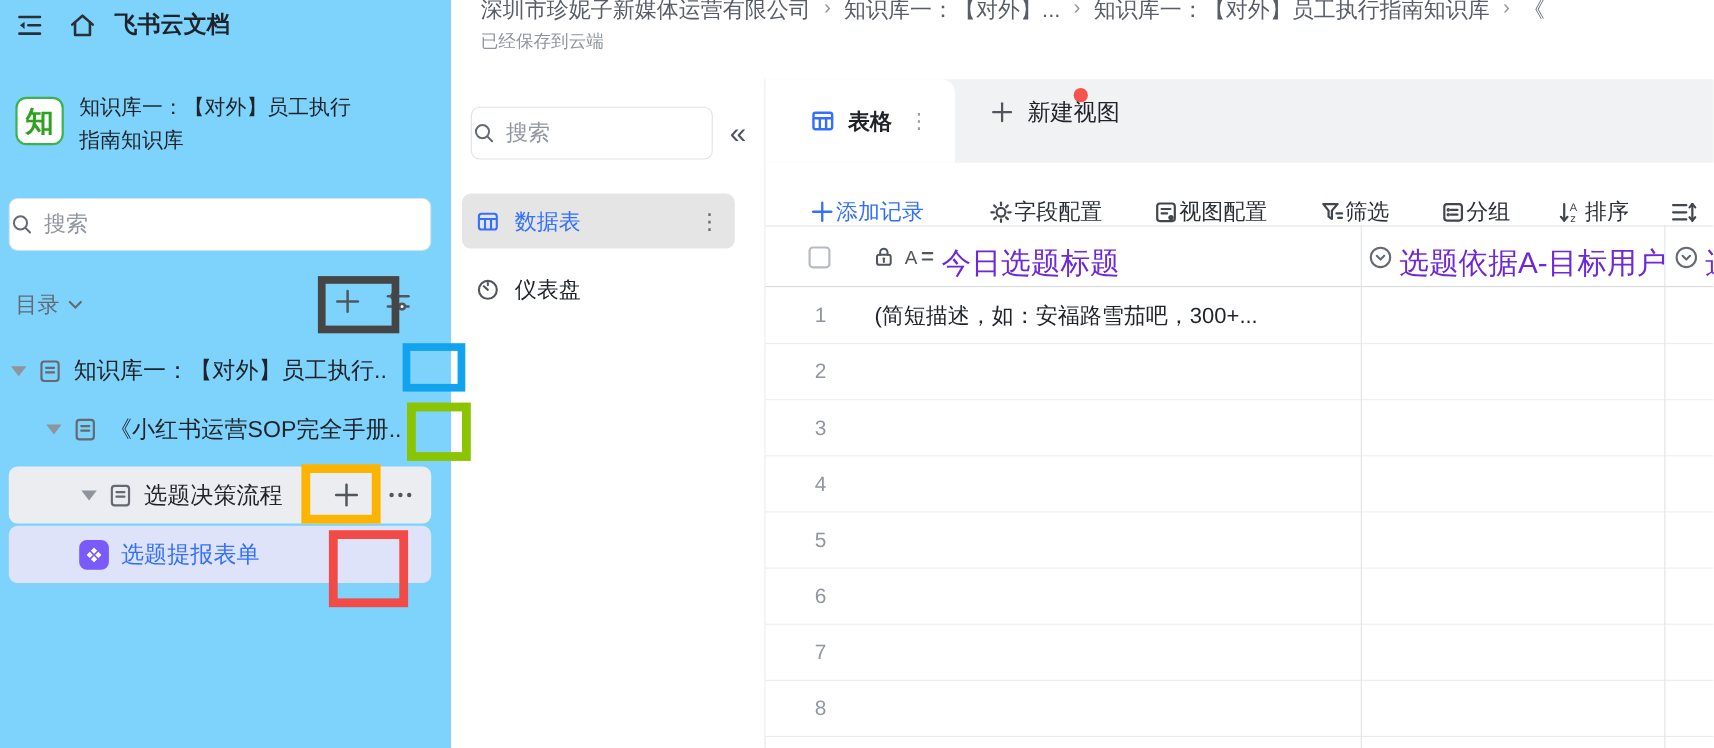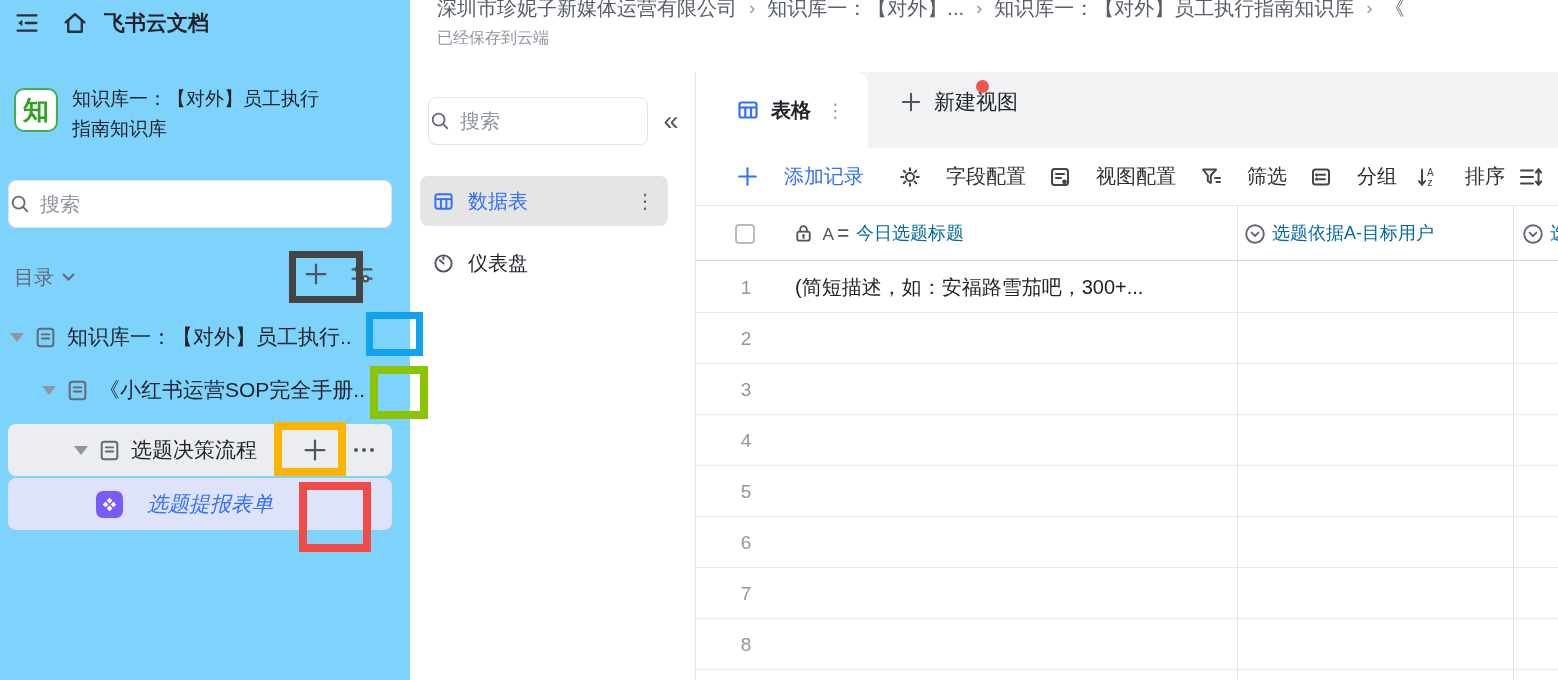--- a/index.html
+++ b/index.html
@@ -64,35 +64,35 @@
   #main-divider { left:695px; top:72px; width:1px; height:608px; background:#e4e6e9; }
   #tabstrip { left:696px; top:72px; width:862px; height:76px; background:#f1f2f4; }
   #tab-active { left:696px; top:72px; width:172px; height:76px; background:#fff; border-radius:0 12px 0 0;
                 display:flex; align-items:center; padding-left:40px; gap:11px; }
   #tab-active .tab-label { font-size:20px; font-weight:700; color:#1f2329; }
   #tab-active .tab-more { color:#9aa0a8; font-size:19px; margin-left:4px; }
   #tab-new { left:898px; top:72px; height:60px; display:flex; align-items:center; gap:10px; font-size:21px; color:#1f2329; }
   #red-dot { left:976px; top:80px; width:13px; height:13px; border-radius:50%; background:#f5544d; }
 
   #toolbar { left:696px; top:148px; width:862px; height:57px; background:#fff; }
-  .tool { position:absolute; top:0; height:57px; display:flex; align-items:center; gap:24px; font-size:20px; color:#2b2f36;text-align:right; }
+  .tool { position:absolute; top:16px; height:57px; display:flex; align-items:center; gap:0; font-size:20px; color:#2b2f36;text-align:right; }
   .tool .t-ic { color:#41464d; }
   #tool-add { left:39px; color:#3370ff; }
   #tool-add .t-ic { color:#3370ff; }
   #tool-field { left:202px; }
   #tool-view { left:352px; }
   #tool-filter { left:503px; }
   #tool-group { left:613px; }
   #tool-sort { left:719px; }
   #tool-rowheight { left:821px; width:32px; }
 
   
   #thead { left:696px; top:205px; width:862px; height:56px; background:#fff; border-top:1px solid #e3e5e8; border-bottom:1px solid #d7dade; display:flex; align-items:center; }
   #th-check { position:absolute; left:39px; top:18px; width:20px; height:20px; border:2px solid #b7bbc1; border-radius:4px; background:#fff; }
-  .th-label { font-size:18px; color:#0369a1; white-space:nowrap; }
+  .th-label { font-size:27px; color:#6d28d9; white-space:nowrap; }
   #col-div-1 { left:1237px; top:205px; width:1px; height:475px; background:#e1e3e6; }
   #col-div-2 { left:1513px; top:205px; width:1px; height:475px; background:#e1e3e6; }
   .trow { position:absolute; left:696px; width:862px; height:51px; border-bottom:1px solid #e9eaec; background:#fff; }
   .rnum { position:absolute; left:30px; top:0; width:40px; height:51px; display:flex; align-items:center; justify-content:center;
           font-size:19px; color:#9096a0; }
   .rcell { position:absolute; left:99px; top:0; height:51px; display:flex; align-items:center;
            font-size:20px; color:#1f2329; white-space:nowrap; }
   .chev-circle { color:#646a73; }
 
   
@@ -208,21 +208,21 @@
       </span>
       <span class="row-more abs" style="left:340px;">
         <svg width="32" height="30" viewBox="0 0 32 30" fill="#51565d">
             <circle cx="8" cy="15" r="2"></circle>
             <circle cx="16" cy="15" r="2"></circle>
             <circle cx="24" cy="15" r="2"></circle>
           </svg>
       </span>
     </div>
 
-    <div class="abs tree-row tree-bg t-selected" style="top:478px; height:52px; padding-left:88px; gap:24px;font-style:italic;">
+    <div class="abs tree-row tree-bg t-selected" style="top:478px; height:52px; padding-left:64px; gap:11px;">
       <span id="bitable-ic">
         <svg width="17" height="17" viewBox="0 0 24 24" fill="#fff">
           <path d="M12 2.5 L16 6.5 L12 10.5 L8 6.5 Z"></path>
           <path d="M12 13.5 L16 17.5 L12 21.5 L8 17.5 Z"></path>
           <path d="M2.5 12 L6.5 8 L10.5 12 L6.5 16 Z"></path>
           <path d="M13.5 12 L17.5 8 L21.5 12 L17.5 16 Z"></path>
         </svg>
       </span>
       <span class="tree-label sel">选题提报表单</span>
     </div>

